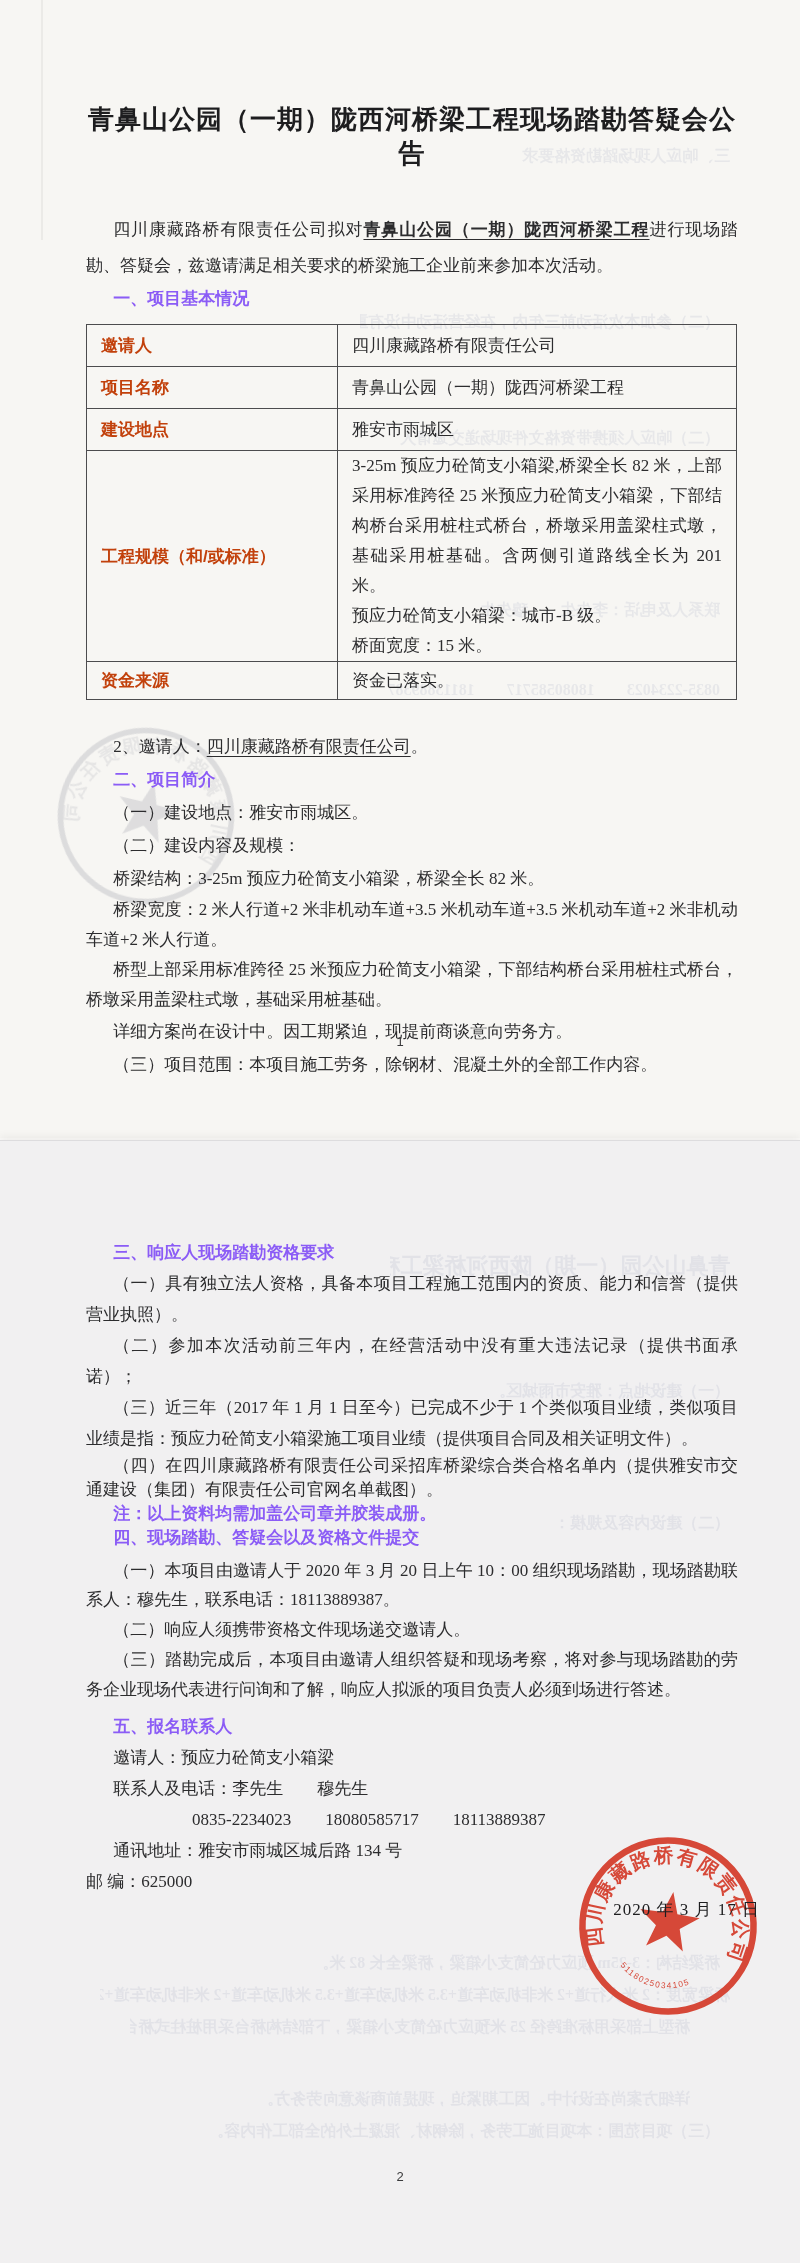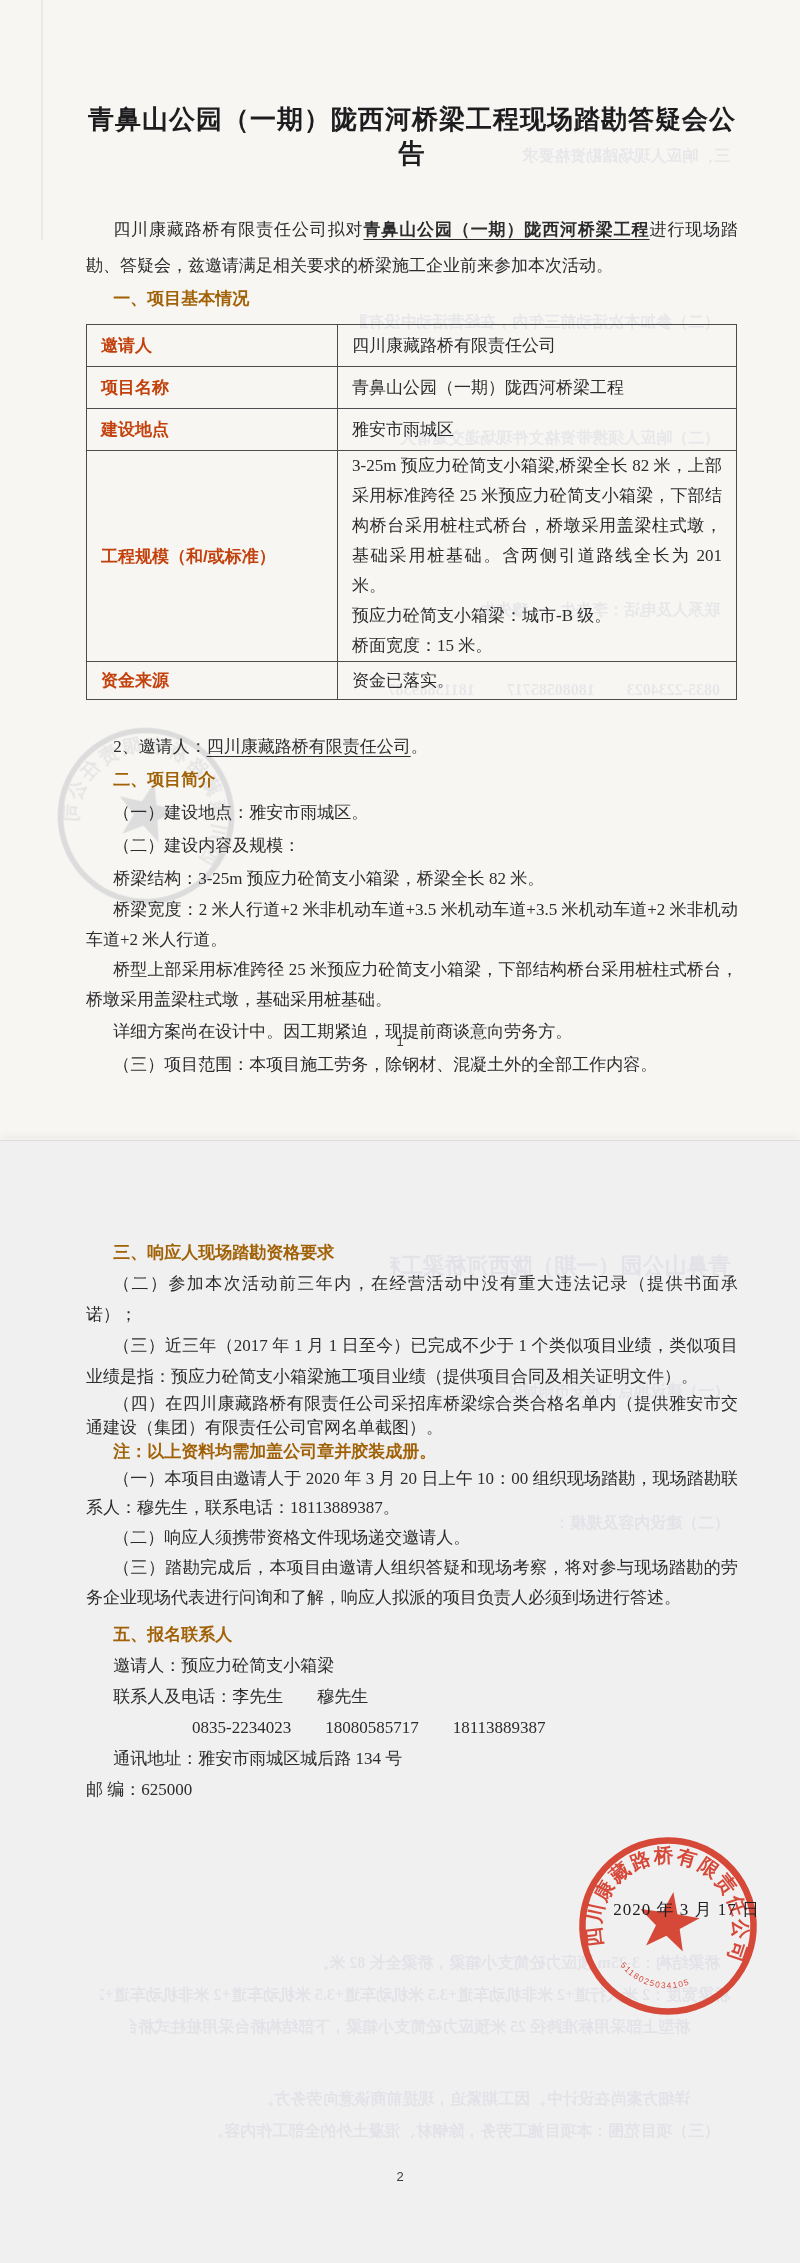--- a/index.html
+++ b/index.html
@@ -14,21 +14,21 @@
   .page2{top:1140px;height:1123px;background:#f1f0f1;border-top:1px solid #dddcde;box-shadow:0 -4px 8px rgba(0,0,0,.05);}
   .scan-line{position:absolute;top:0;left:41px;width:2px;height:240px;background:rgba(150,148,145,.12);}
 
   .content{position:absolute;left:86px;width:652px;}
   .doc-title{
     margin:102px 0 0 0;text-align:center;font-size:26px;line-height:34px;font-weight:700;
     font-family:"Liberation Sans","DejaVu Sans",sans-serif;color:#1d1d1f;letter-spacing:1px;
   }
   p{margin:0;font-size:17px;line-height:33px;text-align:justify;}
   .ind{text-indent:1.6em;}
-  .hd{font-family:"Liberation Sans","DejaVu Sans",sans-serif;font-weight:700;color:#a16207;}
+  .hd{font-family:"Liberation Sans","DejaVu Sans",sans-serif;font-weight:700;color:#8b5cf6;}
   .u{text-decoration:underline;text-underline-offset:4px;}
   .b{font-weight:700;}
   .intro{margin-top:42px;line-height:36px;}
   .h1x{margin-top:2px;line-height:26px;}
 
   table.info{
     border-collapse:collapse;margin-top:12px;width:651px;
     font-size:17px;
   }
   table.info td{border:1.5px solid #4c4c4e;vertical-align:middle;padding:0 14px;}
@@ -165,24 +165,26 @@
     <div class="ghost" style="left:430px;top:372px;width:300px;">（二）建设内容及规模：</div>
     <div class="ghost" style="left:120px;top:812px;width:600px;">桥梁结构：3-25m 预应力砼简支小箱梁，桥梁全长 82 米。</div>
     <div class="ghost" style="left:100px;top:844px;width:630px;">桥梁宽度：2 米人行道+2 米非机动车道+3.5 米机动车道+3.5 米机动车道+2 米非机动车道+2 米人行道。</div>
     <div class="ghost" style="left:130px;top:876px;width:560px;">桥型上部采用标准跨径 25 米预应力砼简支小箱梁，下部结构桥台采用桩柱式桥台，桥墩采用盖梁柱式墩，基础采用桩基础。</div>
     <div class="ghost" style="left:150px;top:948px;width:540px;">详细方案尚在设计中。因工期紧迫，现提前商谈意向劳务方。</div>
     <div class="ghost" style="left:110px;top:980px;width:610px;">（三）项目范围：本项目施工劳务，除钢材、混凝土外的全部工作内容。</div>
 
     <div class="content2">
 
       <p class="ind hd">三、响应人现场踏勘资格要求</p>
+      <p class="ind">（一）具有独立法人资格，具备本项目工程施工范围内的资质、能力和信誉（提供营业执照）。</p>
       <p class="ind">（二）参加本次活动前三年内，在经营活动中没有重大违法记录（提供书面承诺）；</p>
       <p class="ind">（三）近三年（2017 年 1 月 1 日至今）已完成不少于 1 个类似项目业绩，类似项目业绩是指：预应力砼简支小箱梁施工项目业绩（提供项目合同及相关证明文件）。</p>
       <p class="ind tight">（四）在四川康藏路桥有限责任公司采招库桥梁综合类合格名单内（提供雅安市交通建设（集团）有限责任公司官网名单截图）。</p>
       <p class="ind hd tight">注：以上资料均需加盖公司章并胶装成册。</p>
+      <p class="ind hd tight h4x">四、现场踏勘、答疑会以及资格文件提交</p>
       <p class="ind s1x">（一）本项目由邀请人于 2020 年 3 月 20 日上午 10：00 组织现场踏勘，现场踏勘联系人：穆先生，联系电话：18113889387。</p>
       <p class="ind">（二）响应人须携带资格文件现场递交邀请人。</p>
       <p class="ind s3x">（三）踏勘完成后，本项目由邀请人组织答疑和现场考察，将对参与现场踏勘的劳务企业现场代表进行问询和了解，响应人拟派的项目负责人必须到场进行答述。</p>
       <p class="ind hd h5x">五、报名联系人</p>
       <p class="ind">邀请人：预应力砼简支小箱梁</p>
       <p class="ind">联系人及电话：李先生　　穆先生</p>
       <p class="phones">0835-2234023　　18080585717　　18113889387</p>
       <p class="ind">通讯地址：雅安市雨城区城后路 134 号</p>
       <p class="noind">邮 编：625000</p>
     </div>

